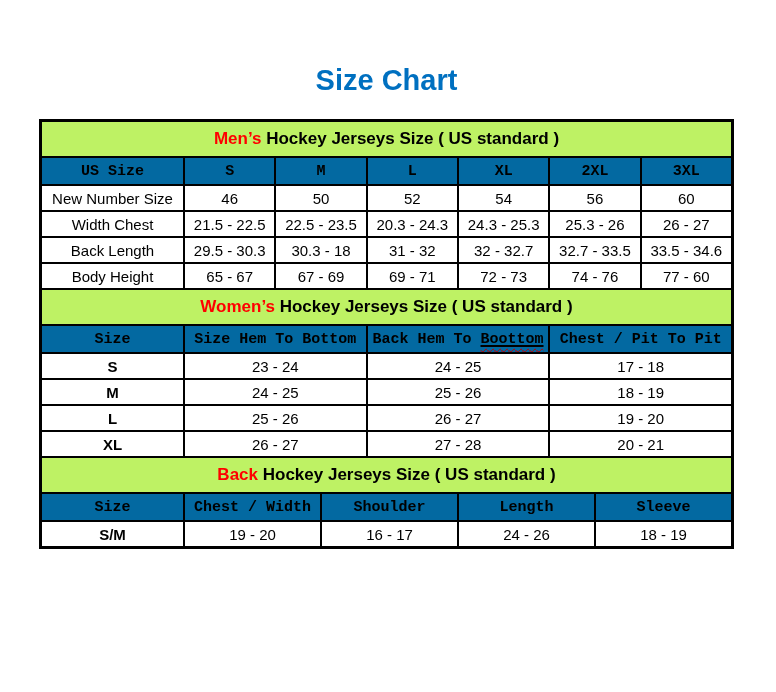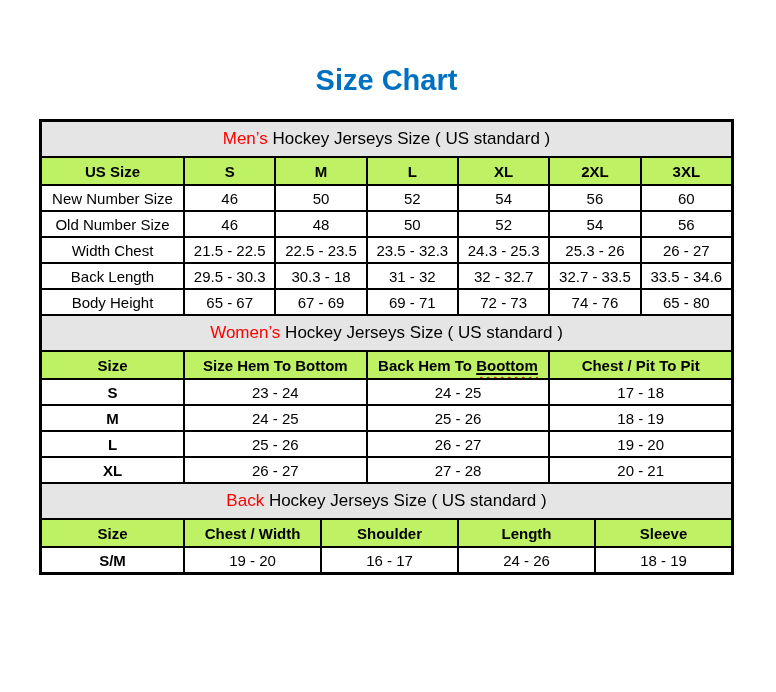--- a/index.html
+++ b/index.html
@@ -44,32 +44,33 @@
   table.size-table th {
     border: 2px solid #000000;
     text-align: center;
     vertical-align: middle;
     padding: 0 2px;
     overflow: hidden;
     white-space: nowrap;
   }
   tr.section-title-row td {
     height: 34px;
-    background: #e5e5e5;
+    background: #bef264;
     font-size: 17px;
-    font-weight: normal;
+    font-weight: bold;
   }
   tr.section-title-row .accent {
     color: #FF0000;
   }
   tr.cols-row th {
     height: 26px;
     font-size: 15px;
     font-weight: bold;
-    background: #bef264;
+    background: #0369a1;
+    font-family: Liberation Mono, monospace;
   }
   tbody tr.data-row td {
     height: 24px;
     font-size: 15px;
     font-weight: normal;
     background: #ffffff;
   }
   
   .section-women td.row-label,
   .section-youth td.row-label {
@@ -135,54 +136,45 @@
           <tr class="data-row">
             <td class="row-label">New Number Size</td>
             <td class="val">46</td>
             <td class="val">50</td>
             <td class="val">52</td>
             <td class="val">54</td>
             <td class="val">56</td>
             <td class="val">60</td>
           </tr>
           <tr class="data-row">
-            <td class="row-label">Old Number Size</td>
-            <td class="val">46</td>
-            <td class="val">48</td>
-            <td class="val">50</td>
-            <td class="val">52</td>
-            <td class="val">54</td>
-            <td class="val">56</td>
-          </tr>
-          <tr class="data-row">
             <td class="row-label">Width Chest</td>
             <td class="val">21.5 - 22.5</td>
             <td class="val">22.5 - 23.5</td>
-            <td class="val">23.5 - 32.3</td>
+            <td class="val">20.3 - 24.3</td>
             <td class="val">24.3 - 25.3</td>
             <td class="val">25.3 - 26</td>
             <td class="val">26 - 27</td>
           </tr>
           <tr class="data-row">
             <td class="row-label">Back Length</td>
             <td class="val">29.5 - 30.3</td>
             <td class="val">30.3 - 18</td>
             <td class="val">31 - 32</td>
             <td class="val">32 - 32.7</td>
             <td class="val">32.7 - 33.5</td>
             <td class="val">33.5 - 34.6</td>
           </tr>
           <tr class="data-row">
             <td class="row-label">Body Height</td>
             <td class="val">65 - 67</td>
             <td class="val">67 - 69</td>
             <td class="val">69 - 71</td>
             <td class="val">72 - 73</td>
             <td class="val">74 - 76</td>
-            <td class="val">65 - 80</td>
+            <td class="val">77 - 60</td>
           </tr>
         </tbody>
     </table>
 
     <table class="size-table section-women">
       <colgroup>
         <col class="c-label">
           <col class="c-wom">
           <col class="c-wom">
           <col class="c-wom">

